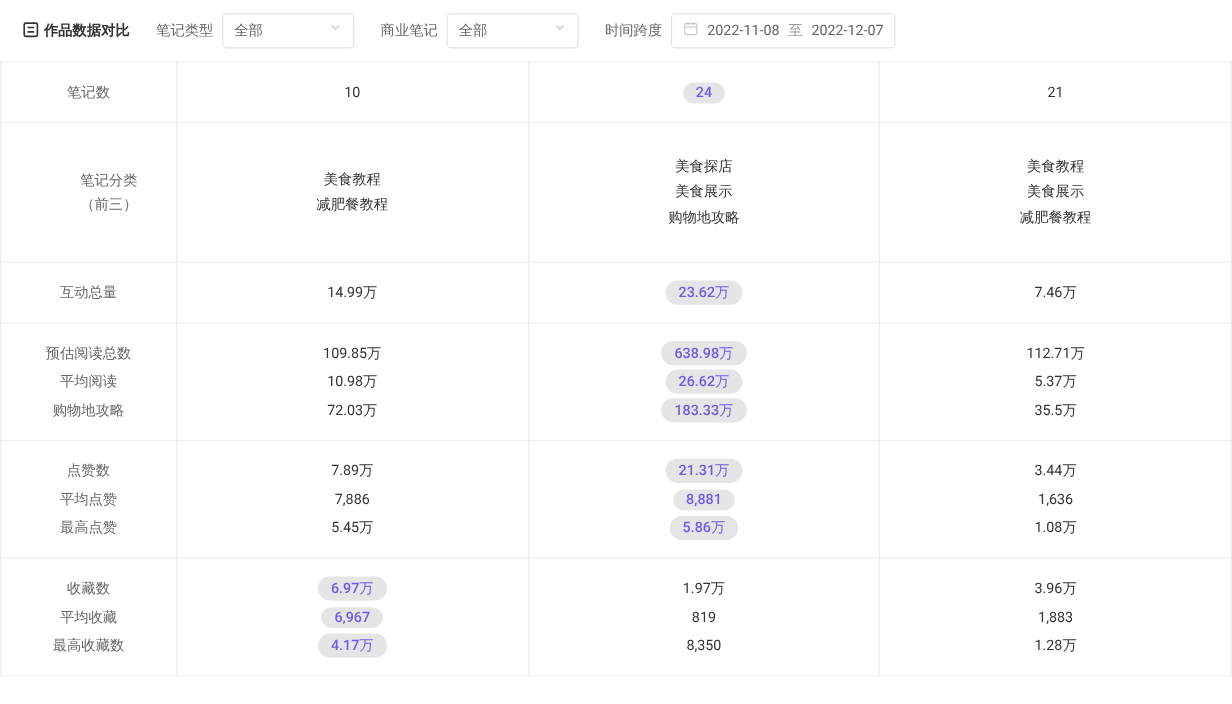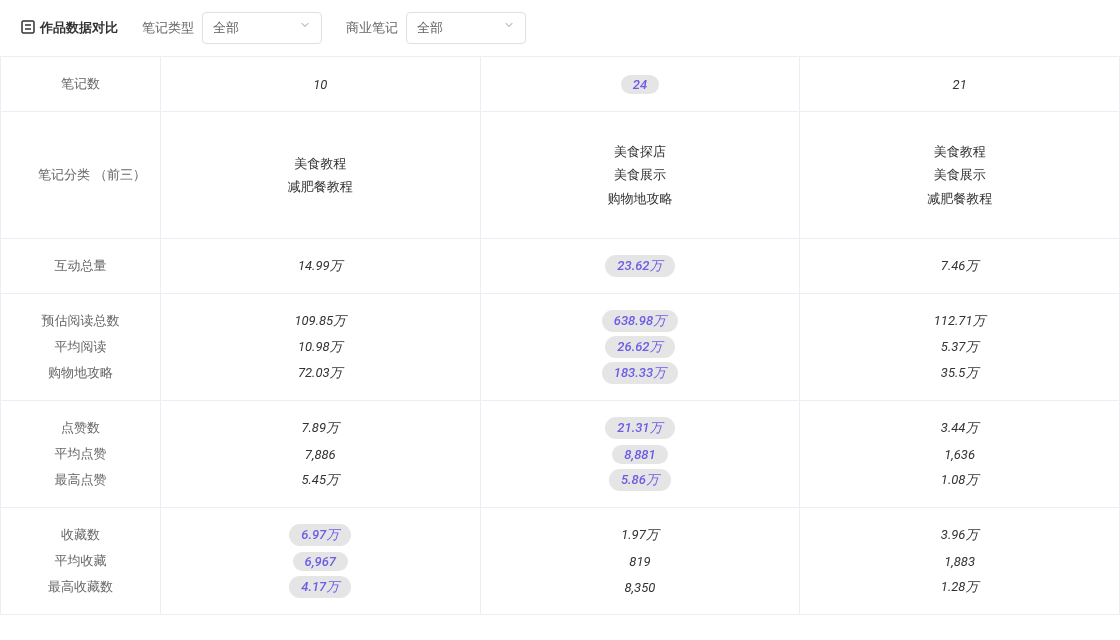--- a/index.html
+++ b/index.html
@@ -95,34 +95,34 @@
       padding: 14px 0;
     }
     .sub-line {
       display: flex;
       align-items: center;
       justify-content: center;
       min-height: 26px;
     }
     .label-stack {
       display: flex;
+      flex-direction: column;
       gap: 4px;
       align-items: center;
       margin-left: 37px;
     }
     .cat-line {
       color: #333;
       line-height: 1.8;
     }
     .val {
       display: inline-block;
       padding: 2px 12px;
       border-radius: 12px;
       color: #333;
-      font-style: italic;
     }
     .val.hl {
       background: #e5e5e5;
       color: #6b5ce7;
       font-weight: 500;
     }
   </style>
 </head>
 <body>
 
@@ -155,20 +155,36 @@
     <div class="select-box">
       <span>全部</span>
       <span class="chevron">
         <svg width="12" height="12" viewBox="0 0 12 12">
             <path d="M3 4.5l3 3 3-3" stroke="currentColor" stroke-width="1.2" fill="none" stroke-linecap="round"></path>
           </svg>
       </span>
     </div>
   </div>
 
+  <div class="filter-group">
+    <span class="filter-label">时间跨度</span>
+    <div class="date-box">
+      <span class="cal-icon">
+        <svg width="14" height="14" viewBox="0 0 14 14">
+            <rect x="1.5" y="2.5" width="11" height="10" rx="1" stroke="currentColor" fill="none"></rect>
+            <line x1="1.5" y1="5.5" x2="12.5" y2="5.5" stroke="currentColor"></line>
+            <line x1="4.5" y1="1" x2="4.5" y2="3.5" stroke="currentColor"></line>
+            <line x1="9.5" y1="1" x2="9.5" y2="3.5" stroke="currentColor"></line>
+          </svg>
+      </span>
+      <span>2022-11-08</span>
+      <span class="date-sep">至</span>
+      <span>2022-12-07</span>
+    </div>
+  </div>
 </div>
 
 <table class="data-table">
 
   <tbody>
       <tr>
     <td class="row-label-cell">
           <div class="group-block"><span>笔记数</span></div>
         </td>
     <td class="data-cell">

